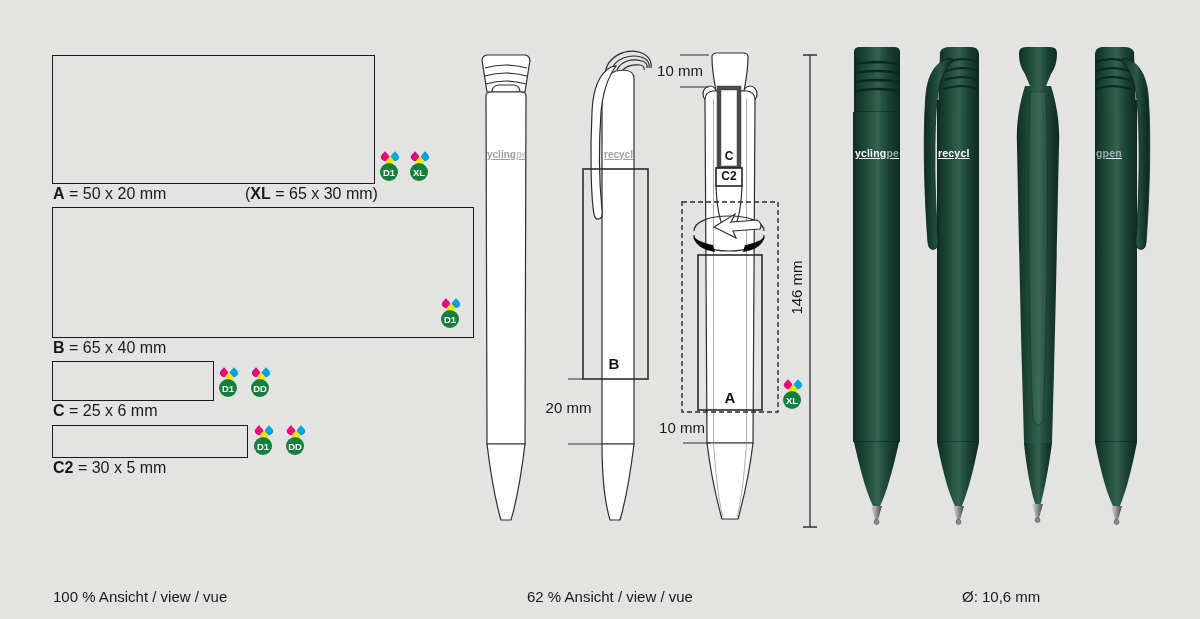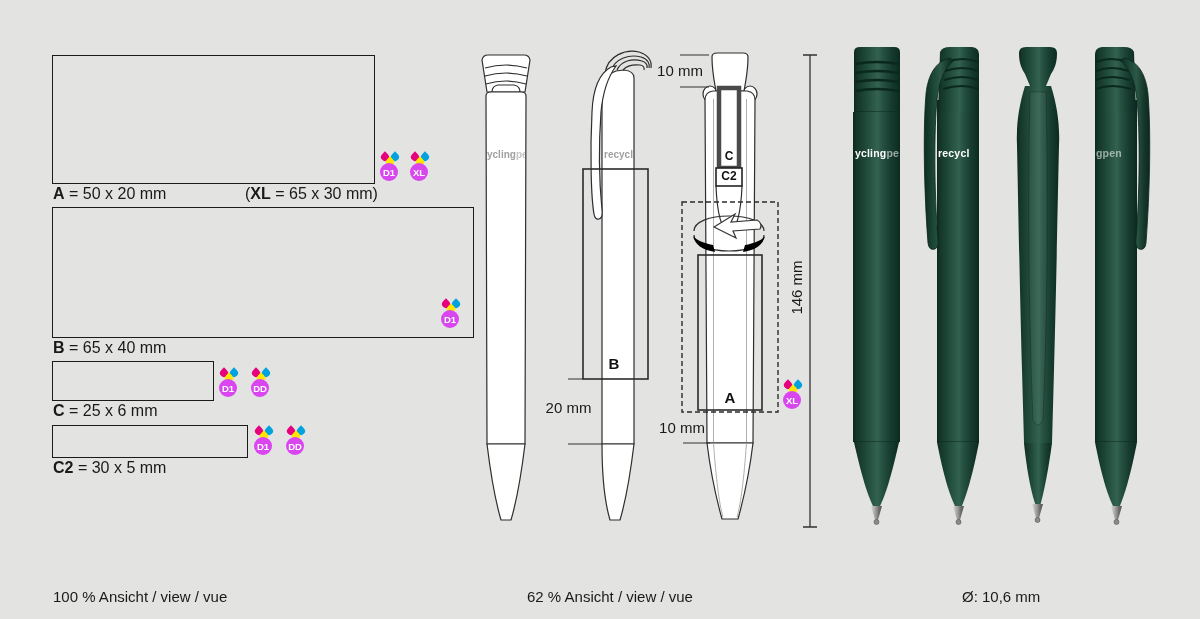--- a/index.html
+++ b/index.html
@@ -12,28 +12,28 @@
   .zone-rect{position:absolute;border:1.6px solid #1b1b1b;background:transparent;}
   .cap{position:absolute;font-size:16px;white-space:nowrap;}
   .cap .b{font-weight:bold;}
   
   .badge{position:absolute;width:20px;height:29px;}
   .badge .drop{position:absolute;width:8px;height:8px;border-radius:0 50% 50% 50%;transform:rotate(45deg);}
   .badge .drop.m{left:1px;top:1px;background:#e6007e;}
   .badge .drop.c{left:11px;top:1px;background:#00a3e0;}
   .badge .drop.y{left:6px;top:6px;background:#ffe500;z-index:2;}
   .badge .bcircle{position:absolute;left:0;top:11px;width:18px;height:18px;border-radius:50%;
-    background:#d946ef;color:#fff;font-size:9.5px;font-weight:bold;
+    background:#15803d;color:#fff;font-size:9.5px;font-weight:bold;
     display:flex;align-items:center;justify-content:center;z-index:3;}
   .zlabel{position:absolute;font-weight:bold;color:#111;text-align:center;font-size:15px;}
   .zlabel.sm{font-size:12px;}
   .dim{position:absolute;font-size:15px;white-space:nowrap;}
   .dim.r{text-align:center;}
   .rot{transform:rotate(-90deg);transform-origin:center center;text-align:center;}
-  .pen-text{position:absolute;overflow:hidden;white-space:nowrap;font-weight:bold;}
+  .pen-text{position:absolute;overflow:hidden;white-space:nowrap;font-weight:bold;text-decoration:underline;}
   .pen-text.outline{font-size:10px;color:#a0a0a0;}
   .pen-text.outline .light{color:#c6c6c6;}
   .pen-text.green{font-size:10.5px;color:#ffffff;letter-spacing:.2px;}
   .pen-text.green .light{color:rgba(255,255,255,.55);}
   .pen-text.ctr{text-align:center;}
   .footer{position:absolute;font-size:15px;white-space:nowrap;text-align:center;}
 </style>
 </head>
 <body>
 

